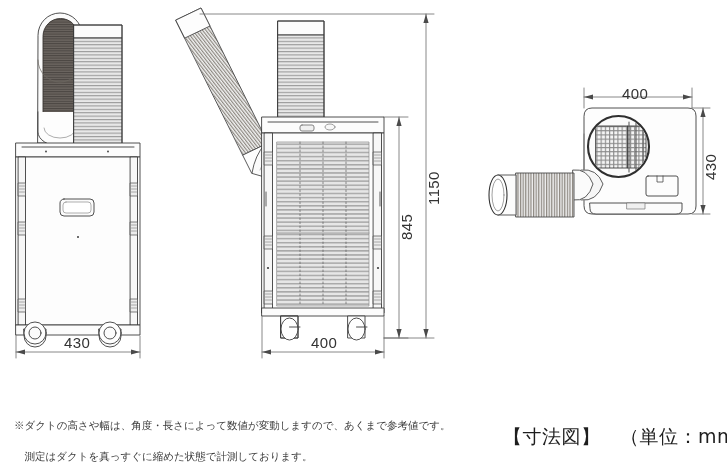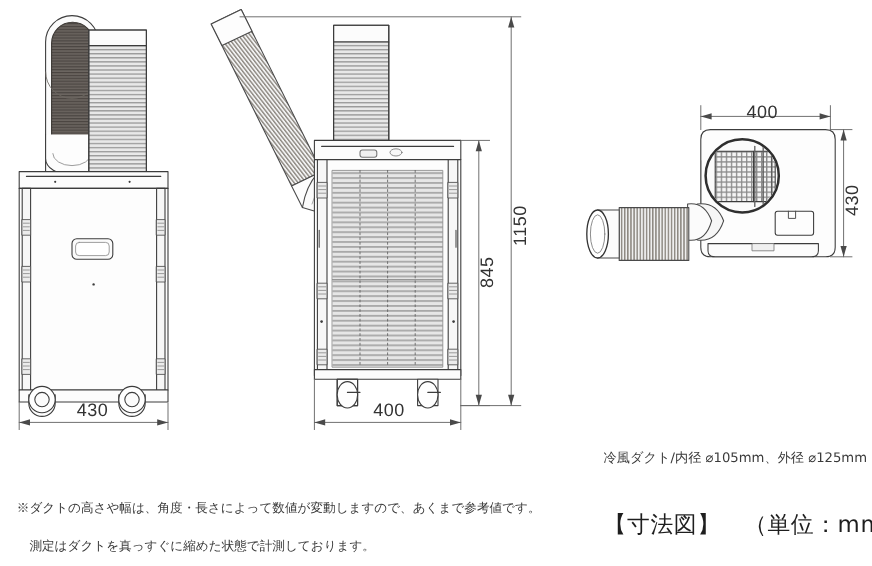--- a/index.html
+++ b/index.html
@@ -11,21 +11,21 @@
   #stage{position:absolute;inset:0;width:727px;height:472px;}
   svg.draw{position:absolute;left:0;top:0;width:727px;height:472px;}
   .dimtext{
     position:absolute;
     font-family:"Liberation Sans","DejaVu Sans",sans-serif;
     font-size:15px;color:#333;letter-spacing:.4px;white-space:nowrap;
   }
   .dimtext.vert{transform-origin:0 0;}
   .note{
     position:absolute;
-    font-family:Liberation Mono, monospace;
+    font-family:Liberation Sans, sans-serif;
     font-size:10.5px;color:#3a3a3a;line-height:17px;white-space:nowrap;
   }
   .spec{
     position:absolute;
     font-family:"DejaVu Sans","Liberation Sans",sans-serif;
     font-size:11px;color:#3a3a3a;line-height:17px;white-space:nowrap;
   }
   .title{
     position:absolute;
     font-family:"DejaVu Sans","Liberation Sans",sans-serif;
@@ -310,20 +310,19 @@
   <div class="dimtext" style="left:311px;top:334px;">400</div>
 
   <div class="dimtext vert" style="left:398px;top:240px;transform:rotate(-90deg);">845</div>
 
   <div class="dimtext vert" style="left:425px;top:205px;transform:rotate(-90deg);">1150</div>
 
   <div class="dimtext" style="left:622px;top:85px;">400</div>
 
   <div class="dimtext vert" style="left:702px;top:180px;transform:rotate(-90deg);">430</div>
 
-  <div class="spec" style="left:503px;top:373px;">冷風ダクト/内径 ⌀105mm、外径 ⌀125mm</div>
 
   <div class="title" style="left:503px;top:424px;">【寸法図】　（単位：mm）</div>
 
   <div class="note" style="left:14px;top:417px;">※ダクトの高さや幅は、角度・長さによって数値が変動しますので、あくまで参考値です。</div>
   <div class="note" style="left:14px;top:448px;text-align:center;">　測定はダクトを真っすぐに縮めた状態で計測しております。</div>
 
 </div>
 
 </body></html>

